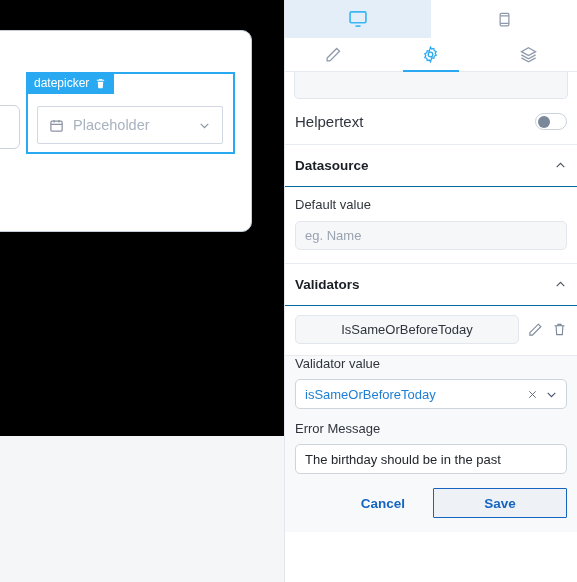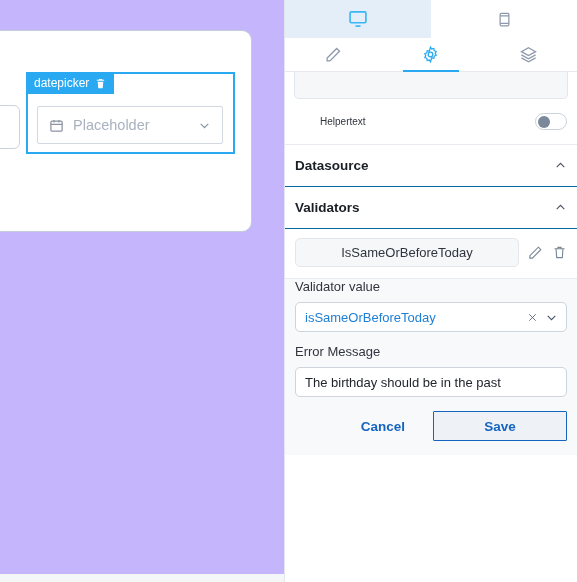--- a/index.html
+++ b/index.html
@@ -7,22 +7,22 @@
     width: 577px; height: 582px;
     font-family: "Liberation Sans", sans-serif;
     background: #f4f6f8;
     overflow: hidden;
   }
   .app { position: relative; width: 577px; height: 582px; display: flex; }
 
   
   .canvas {
     position: relative;
-    width: 284px; height: 574px;
-    background: #c4b5fd;
+    width: 284px; height: 436px;
+    background: #000000;
     overflow: hidden;
   }
   .canvas-card {
     position: absolute;
     left: -40px; top: 30px;
     width: 292px; height: 202px;
     background: #ffffff;
     border: 1px solid #c3ccd8;
     border-radius: 10px;
   }
@@ -120,21 +120,21 @@
     border: 1px solid #e2e7ee;
     border-top: none;
     border-radius: 0 0 5px 5px;
   }
 
   .row-toggle {
     display: flex; align-items: center; justify-content: space-between;
     padding: 14px 10px 14px 10px;
     border-bottom: 1px solid #e8ebf0;
   }
-  .row-label { font-size: 10px; color: #30353d; margin-left: 25px; }
+  .row-label { font-size: 15px; color: #30353d; }
   .toggle {
     width: 32px; height: 17px;
     border-radius: 9px;
     background: #ffffff;
     border: 1px solid #c9d1db;
     position: relative;
     cursor: pointer;
   }
   .toggle .knob {
     position: absolute;
@@ -322,20 +322,24 @@
         </div>
       </div>
 
       <div class="section-head">
         <span class="section-title">Datasource</span>
         <svg class="chev-gray" viewBox="0 0 24 24" fill="none" stroke="#4a5260" stroke-width="2">
           <path d="M5 15l7-7 7 7"></path>
         </svg>
       </div>
 
+      <div class="field-block">
+        <div class="field-label">Default value</div>
+        <input class="text-input" type="text" placeholder="eg. Name" style="">
+      </div>
 
       <div class="section-head">
         <span class="section-title">Validators</span>
         <svg class="chev-gray" viewBox="0 0 24 24" fill="none" stroke="#4a5260" stroke-width="2">
           <path d="M5 15l7-7 7 7"></path>
         </svg>
       </div>
 
       <div class="validator-row">
         <div class="validator-chip">IsSameOrBeforeToday</div>

